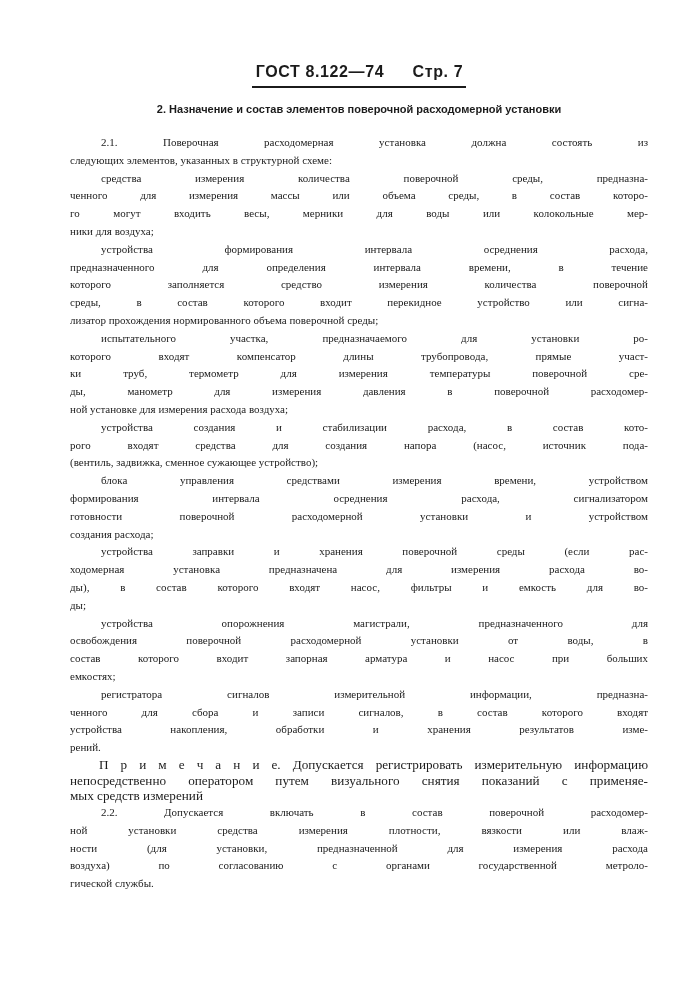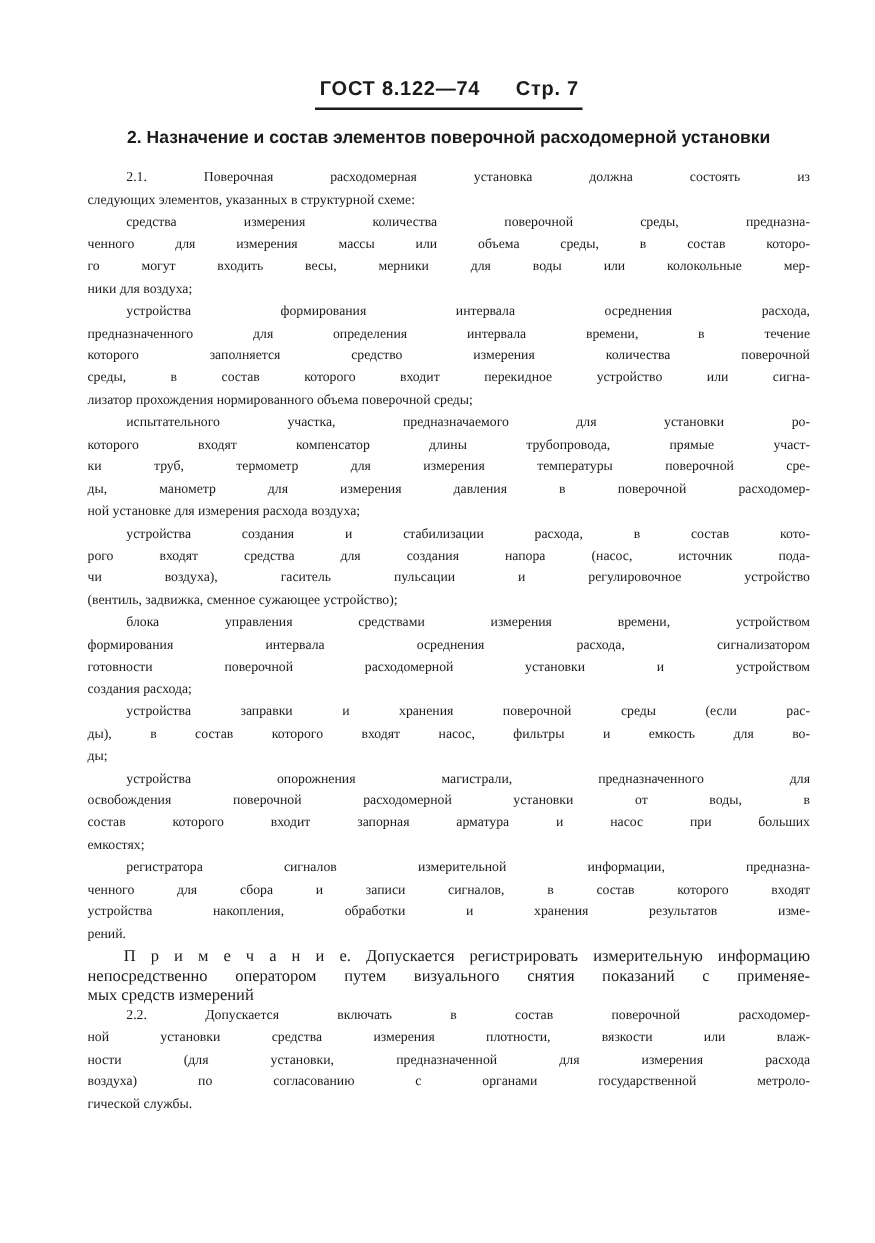--- a/index.html
+++ b/index.html
@@ -30,21 +30,21 @@
     padding: 0 3px 6px 4px;
     white-space: nowrap;
   }
   .doc-header .std-num { letter-spacing: 0.6px; }
   .doc-header .page-num { margin-left: 24px; letter-spacing: 0.6px; }
   .section-heading {
     margin-top: 14px;
     text-align: center;
     font-family: "Liberation Sans", sans-serif;
     font-weight: bold;
-    font-size: 14px;
+    font-size: 11px;
     line-height: 15px;
   }
   .doc-body {
     margin-top: 17px;
   }
   .para { margin: 0; }
   .para .line {
     font-size: 11px;
     line-height: 17.8px;
     text-align: justify;
@@ -94,31 +94,31 @@
       <div class="para body">
         <div class="line first">испытательного участка, предназначаемого для установки ро-</div>
         <div class="line">которого входят компенсатор длины трубопровода, прямые участ-</div>
         <div class="line">ки труб, термометр для измерения температуры поверочной сре-</div>
         <div class="line">ды, манометр для измерения давления в поверочной расходомер-</div>
         <div class="line last">ной установке для измерения расхода воздуха;</div>
       </div>
       <div class="para body">
         <div class="line first">устройства создания и стабилизации расхода, в состав кото-</div>
         <div class="line">рого входят средства для создания напора (насос, источник пода-</div>
-        <div class="line">чи воздуха), гаситель пульсации и регулировочное устройство</div>
         <div class="line last">(вентиль, задвижка, сменное сужающее устройство);</div>
       </div>
       <div class="para body">
         <div class="line first">блока управления средствами измерения времени, устройством</div>
         <div class="line">формирования интервала осреднения расхода, сигнализатором</div>
         <div class="line">готовности поверочной расходомерной установки и устройством</div>
         <div class="line last">создания расхода;</div>
       </div>
       <div class="para body">
         <div class="line first">устройства заправки и хранения поверочной среды (если рас-</div>
+        <div class="line">ходомерная установка предназначена для измерения расхода во-</div>
         <div class="line">ды), в состав которого входят насос, фильтры и емкость для во-</div>
         <div class="line last">ды;</div>
       </div>
       <div class="para body">
         <div class="line first">устройства опорожнения магистрали, предназначенного для</div>
         <div class="line">освобождения поверочной расходомерной установки от воды, в</div>
         <div class="line">состав которого входит запорная арматура и насос при больших</div>
         <div class="line last">емкостях;</div>
       </div>
       <div class="para body">

